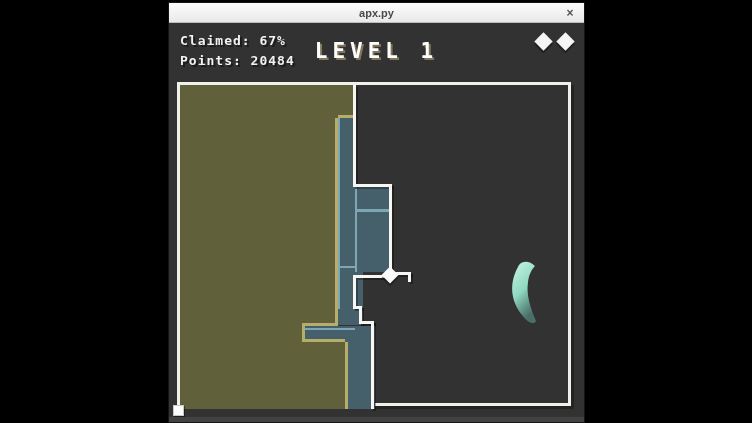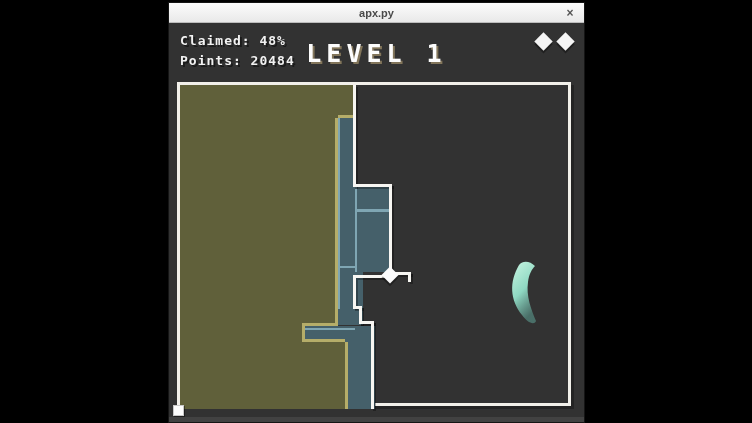--- a/index.html
+++ b/index.html
@@ -20,21 +20,21 @@
              font-size:12px;font-weight:bold;color:#555;cursor:pointer;}
   .bottom-strip{position:absolute;left:0;right:0;bottom:0;height:5px;background:#424242;}
 
   
   .game-area{position:absolute;left:0;top:21px;right:0;bottom:0;background:var(--field_bg,#323232);}
   .hud-line{position:absolute;left:11px;color:#f2f2f2;font-size:13px;font-weight:bold;
             letter-spacing:1px;text-shadow:2px 2px 0 #1b1b1b;white-space:pre;}
   .hud-claimed{top:9px;}
   .hud-points{top:29px;}
   .level-title{position:absolute;left:0;right:0;top:15px;text-align:center;
-               font-size:25px;font-weight:bold;letter-spacing:5px;color:#fdfdfd;
+               font-size:21px;font-weight:bold;letter-spacing:5px;color:#fdfdfd;
                text-shadow:2px 2px 0 var(--hud_shadow,#82755a);}
   .lives{position:absolute;right:12px;top:11px;display:flex;gap:9px;}
   .life-diamond{width:13px;height:13px;background:#f5f5f5;transform:rotate(45deg);
                 box-shadow:2px 2px 0 rgba(0,0,0,.35);}
 
   
   .play-field{position:absolute;left:8px;top:58px;width:394px;height:324px;
               border:3px solid #f2f0ea;background:var(--field_bg,#323232);
               box-shadow:3px 3px 0 rgba(0,0,0,.28);}
   .shape{position:absolute;}
@@ -56,21 +56,21 @@
 
 <div class="stage">
   <div class="app-window">
 
     <div class="title-bar">
       <div class="title-text">apx.py</div>
       <div class="close-btn">×</div>
     </div>
 
     <div class="game-area">
-      <div class="hud-line hud-claimed">Claimed: 48%</div>
+      <div class="hud-line hud-claimed">Claimed: 67%</div>
       <div class="hud-line hud-points">Points: 20484</div>
       <div class="level-title">LEVEL 1</div>
       <div class="lives">
           <div class="life-diamond"></div>
           <div class="life-diamond"></div>
         </div>
 
       <div class="play-field">
 
         <div class="shape claimed-region"></div>

